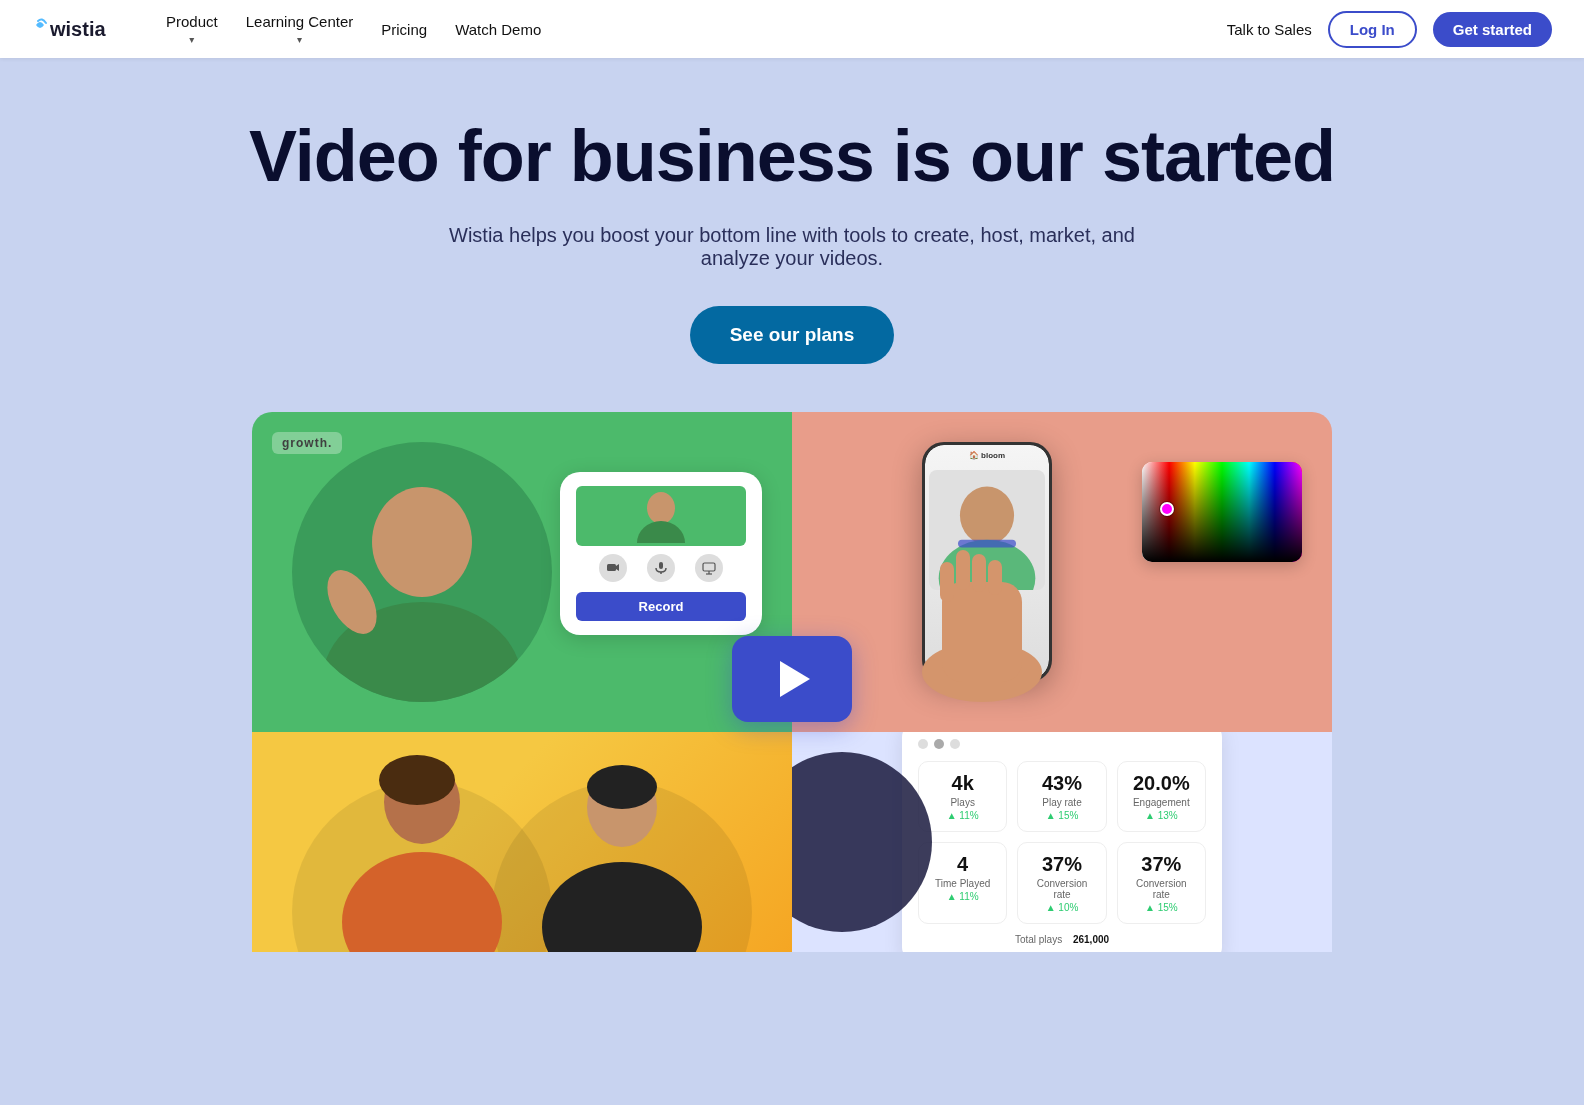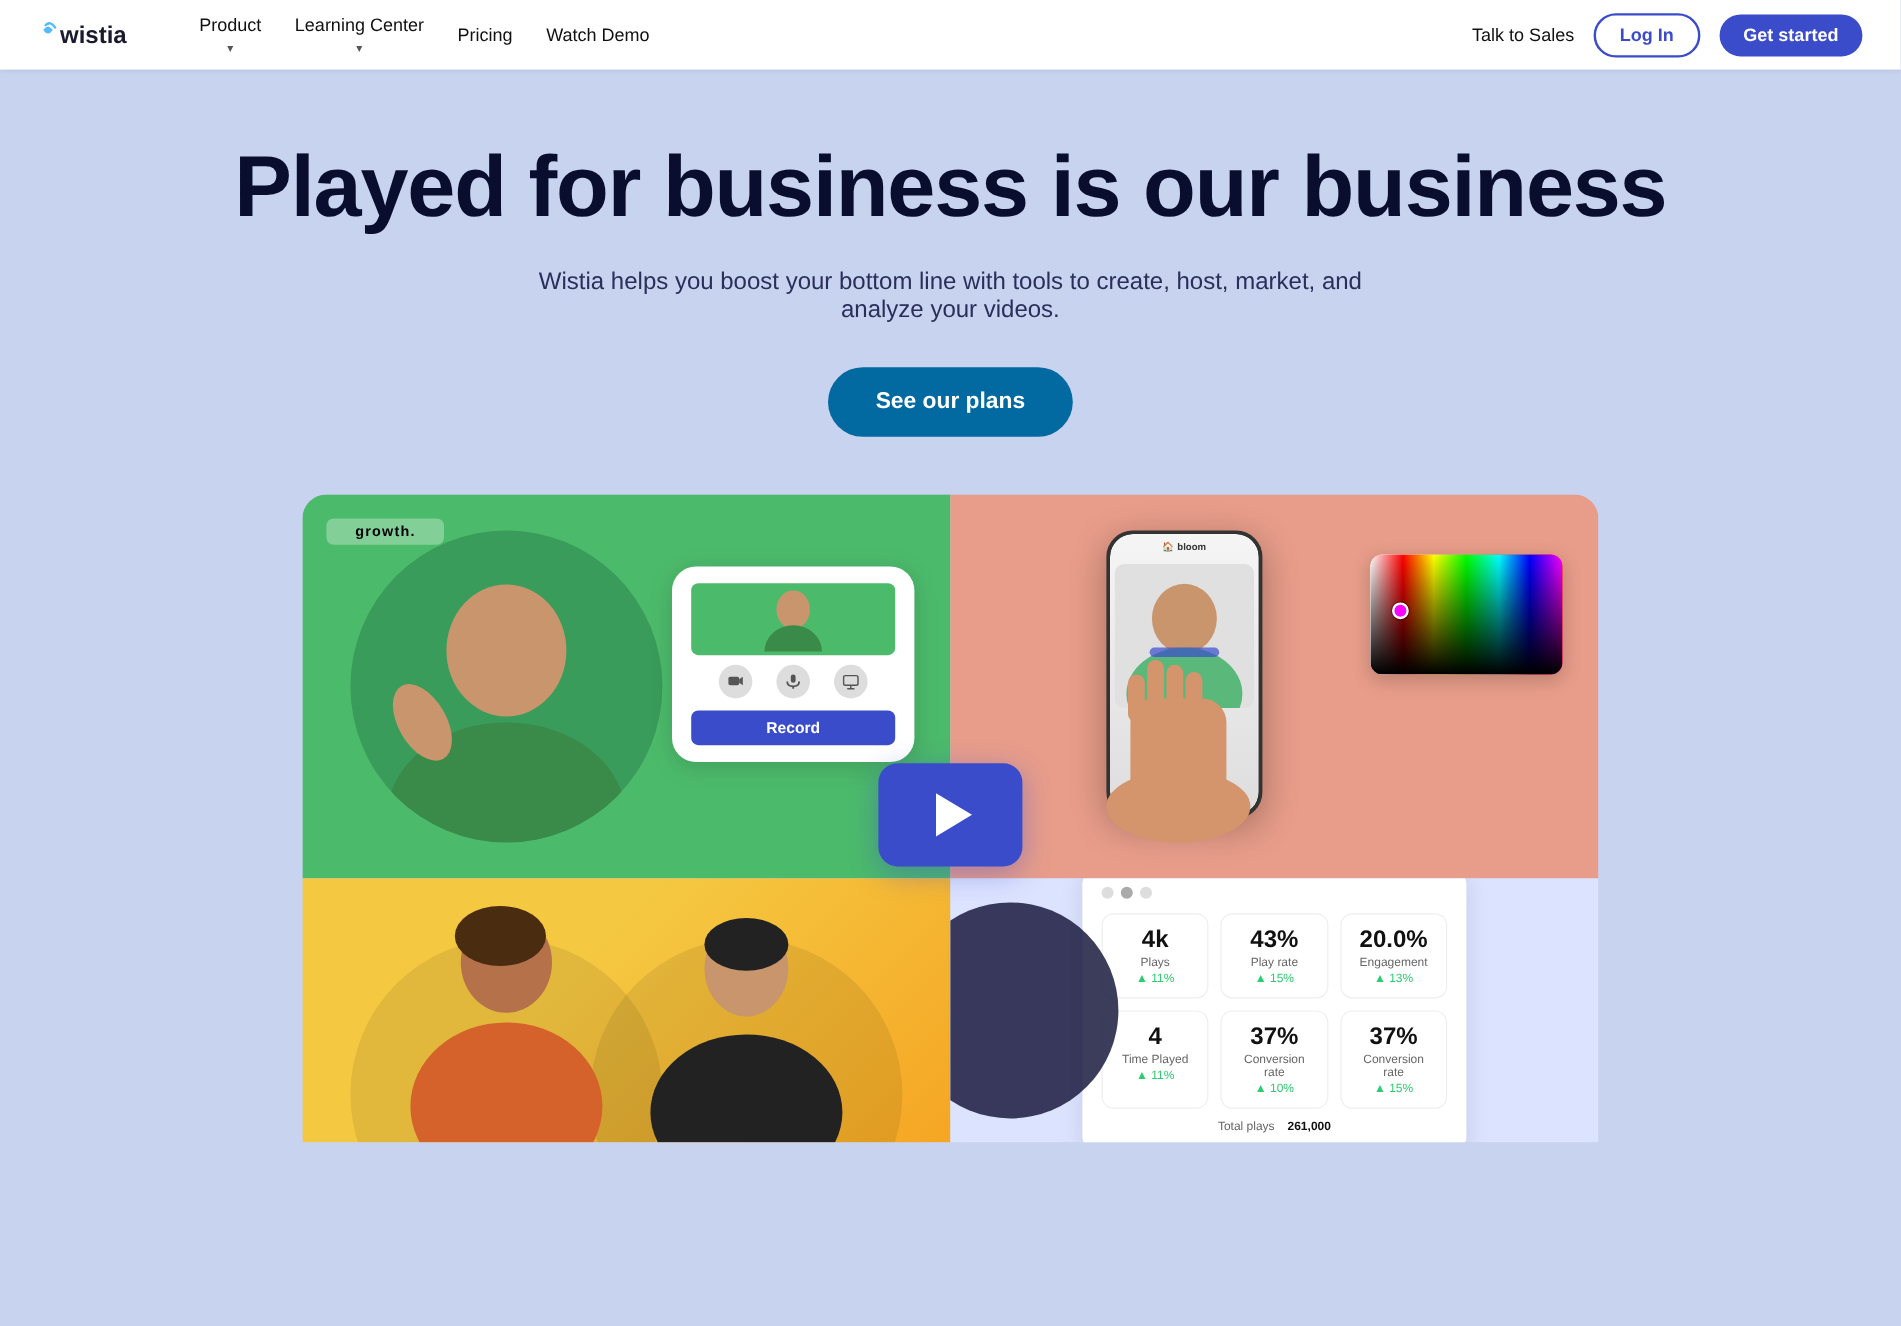--- a/index.html
+++ b/index.html
@@ -348,24 +348,24 @@
       border-left: 30px solid #fff;
       margin-left: 6px;
     }
 
     
     .growth-tag {
       position: absolute;
       top: 20px;
       left: 20px;
       background: rgba(255,255,255,0.3);
-      color: #000000;
+      color: #404040;
       font-size: 12px;
       font-weight: 600;
-      padding: 4px 24px;
+      padding: 4px 10px;
       border-radius: 6px;
       letter-spacing: 1px;
     }
   </style>
 </head>
 <body>
 
 <nav>
   <div class="nav-logo">
     <svg viewBox="0 0 90 28" fill="none" xmlns="http://www.w3.org/2000/svg">
@@ -394,21 +394,21 @@
   </div>
 
   <div class="nav-right">
     <span class="nav-talk">Talk to Sales</span>
     <button class="btn-login">Log In</button>
     <button class="btn-get-started">Get started</button>
   </div>
 </nav>
 
 <section class="hero">
-  <h1 class="hero-title">Played for business is our business</h1>
+  <h1 class="hero-title">Video for business is our started</h1>
   <p class="hero-subtitle">Wistia helps you boost your bottom line with tools to create, host, market, and analyze your videos.</p>
   <button class="btn-cta">See our plans</button>
 
   
   <div class="collage">
     <div class="collage-grid">
 
       <div class="cell cell-1">
         <div class="cell-1-inner">
           <span class="growth-tag">growth.</span>

